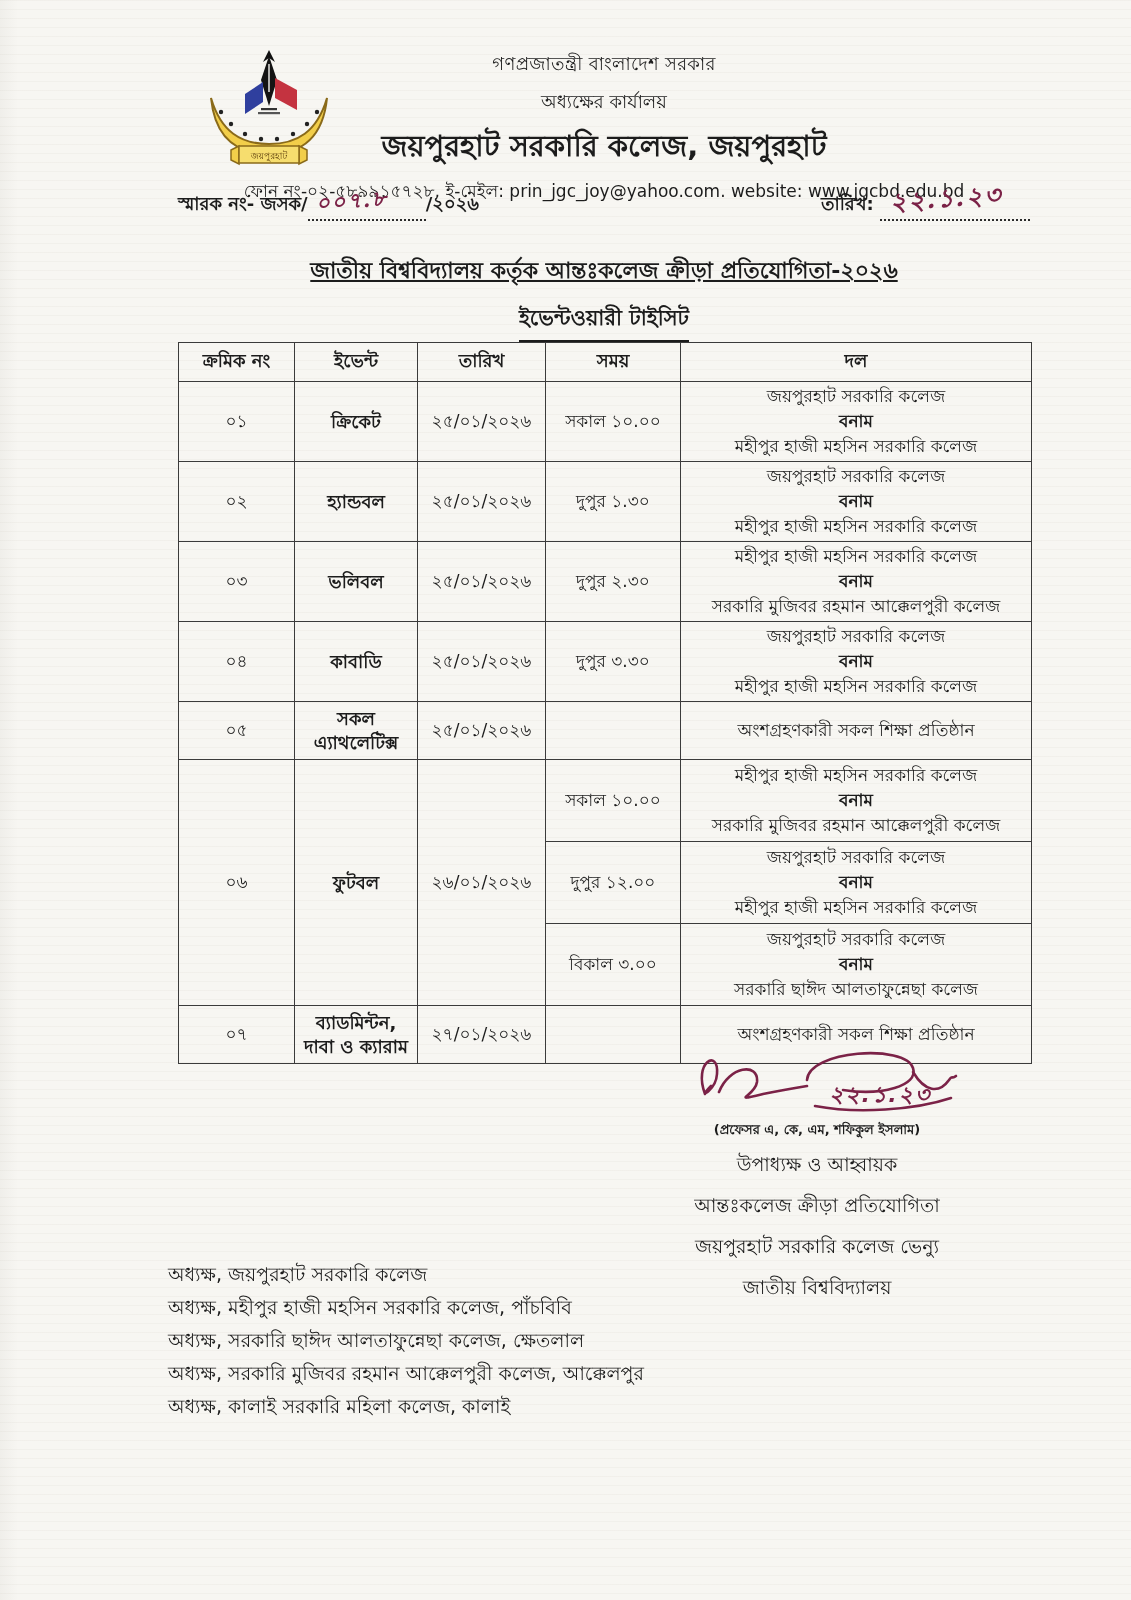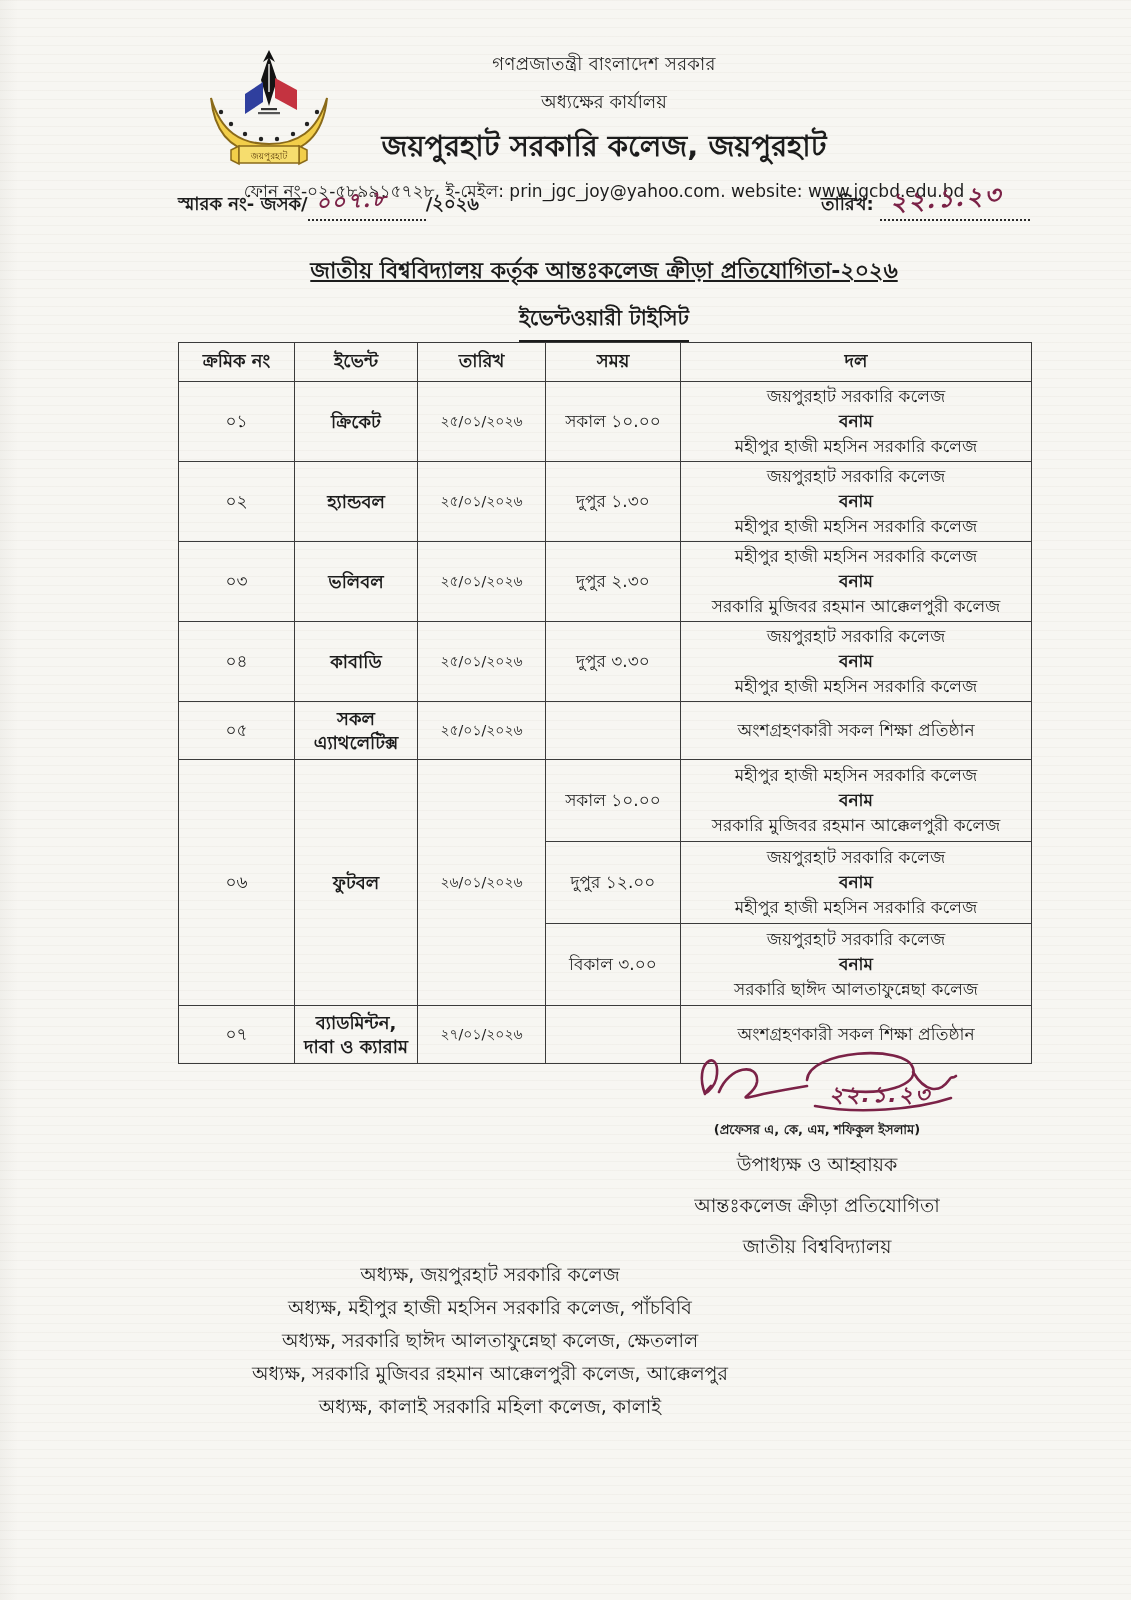--- a/index.html
+++ b/index.html
@@ -42,37 +42,37 @@
   .notice-title{left:178px;top:253px;width:852px;font-size:22px;font-weight:bold;text-decoration:underline;}
   .notice-subtitle{left:178px;top:302px;width:852px;font-size:21px;font-weight:bold;}
   .notice-subtitle span{border-bottom:2.5px solid #1c1c1c;padding-bottom:10px;}
 
   
   table.sched{position:absolute;left:178px;top:342px;width:853px;border-collapse:collapse;table-layout:fixed;}
   table.sched th,table.sched td{border:1.6px solid #3b3b3b;padding:2px 4px;vertical-align:middle;}
   table.sched th{font-size:18px;font-weight:bold;height:34px;}
   td.serial{font-size:17px;text-align:center;}
   td.event{font-size:18px;font-weight:bold;text-align:center;line-height:24px;}
-  td.date{font-size:14px;text-align:center;}
+  td.date{font-size:17px;text-align:center;}
   td.time{font-size:17px;text-align:center;}
   td.teams{font-size:17px;text-align:center;line-height:25px;padding:4px 6px;}
   .vs{font-weight:bold;}
   tr.r-tall{height:79px;}
   tr.r-short{height:58px;padding-left:44px;}
   tr.r-sub{height:82px;}
   td.participants{font-size:17px;text-align:center;}
 
   
   .sig-block{left:598px;top:1036px;width:438px;text-align:center;}
   .sig-svg{display:block;margin:0 auto -4px auto;}
   .sig-name{font-size:13px;font-weight:bold;margin-top:0px;}
   .sig-line{font-size:19px;margin-top:9px;}
 
   
-  .dist-list{left:180px;top:1258px;width:620px;text-align:center;}
+  .dist-list{left:168px;top:1258px;width:620px;}
   .dist-item{font-size:19px;line-height:33px;}
 </style>
 </head>
 <body>
 
 <div class="abs logo-wrap">
   <svg width="132" height="126" viewBox="0 0 132 126">
 
     <polygon points="66,4 60,16 66,12 72,16" fill="#111"></polygon>
     <path d="M66 10 L58 34 L66 60 L74 34 Z" fill="#141414"></path>
@@ -246,20 +246,21 @@
       <path d="M52 56 C 62 30, 92 26, 90 46 C 88 60, 62 66, 96 58 C 116 54, 128 52, 140 50"></path>
       <path d="M140 44 C 142 14, 238 8, 246 32 C 252 50, 214 60, 176 54"></path>
       <path d="M246 36 C 258 56, 272 58, 282 44 C 286 38, 284 44, 289 40"></path>
       <path d="M148 70 C 190 78, 248 74, 284 62"></path>
     </g>
     <text x="162" y="66" font-size="22" fill="#7b2247" font-style="italic" font-weight="bold" letter-spacing="2">২২.১.২৩</text>
   </svg>
   <div class="sig-name">(প্রফেসর এ, কে, এম, শফিকুল ইসলাম)</div>
   <div class="sig-line">উপাধ্যক্ষ ও আহ্বায়ক</div>
   <div class="sig-line">আন্তঃকলেজ ক্রীড়া প্রতিযোগিতা</div>
+  <div class="sig-line">জয়পুরহাট সরকারি কলেজ ভেন্যু</div>
   <div class="sig-line">জাতীয় বিশ্ববিদ্যালয়</div>
 </div>
 
 <div class="abs dist-list">
   <div class="dist-item">অধ্যক্ষ, জয়পুরহাট সরকারি কলেজ</div>
   <div class="dist-item">অধ্যক্ষ, মহীপুর হাজী মহসিন সরকারি কলেজ, পাঁচবিবি</div>
   <div class="dist-item">অধ্যক্ষ, সরকারি ছাঈদ আলতাফুন্নেছা কলেজ, ক্ষেতলাল</div>
   <div class="dist-item">অধ্যক্ষ, সরকারি মুজিবর রহমান আক্কেলপুরী কলেজ, আক্কেলপুর</div>
   <div class="dist-item">অধ্যক্ষ, কালাই সরকারি মহিলা কলেজ, কালাই</div>
 </div>

